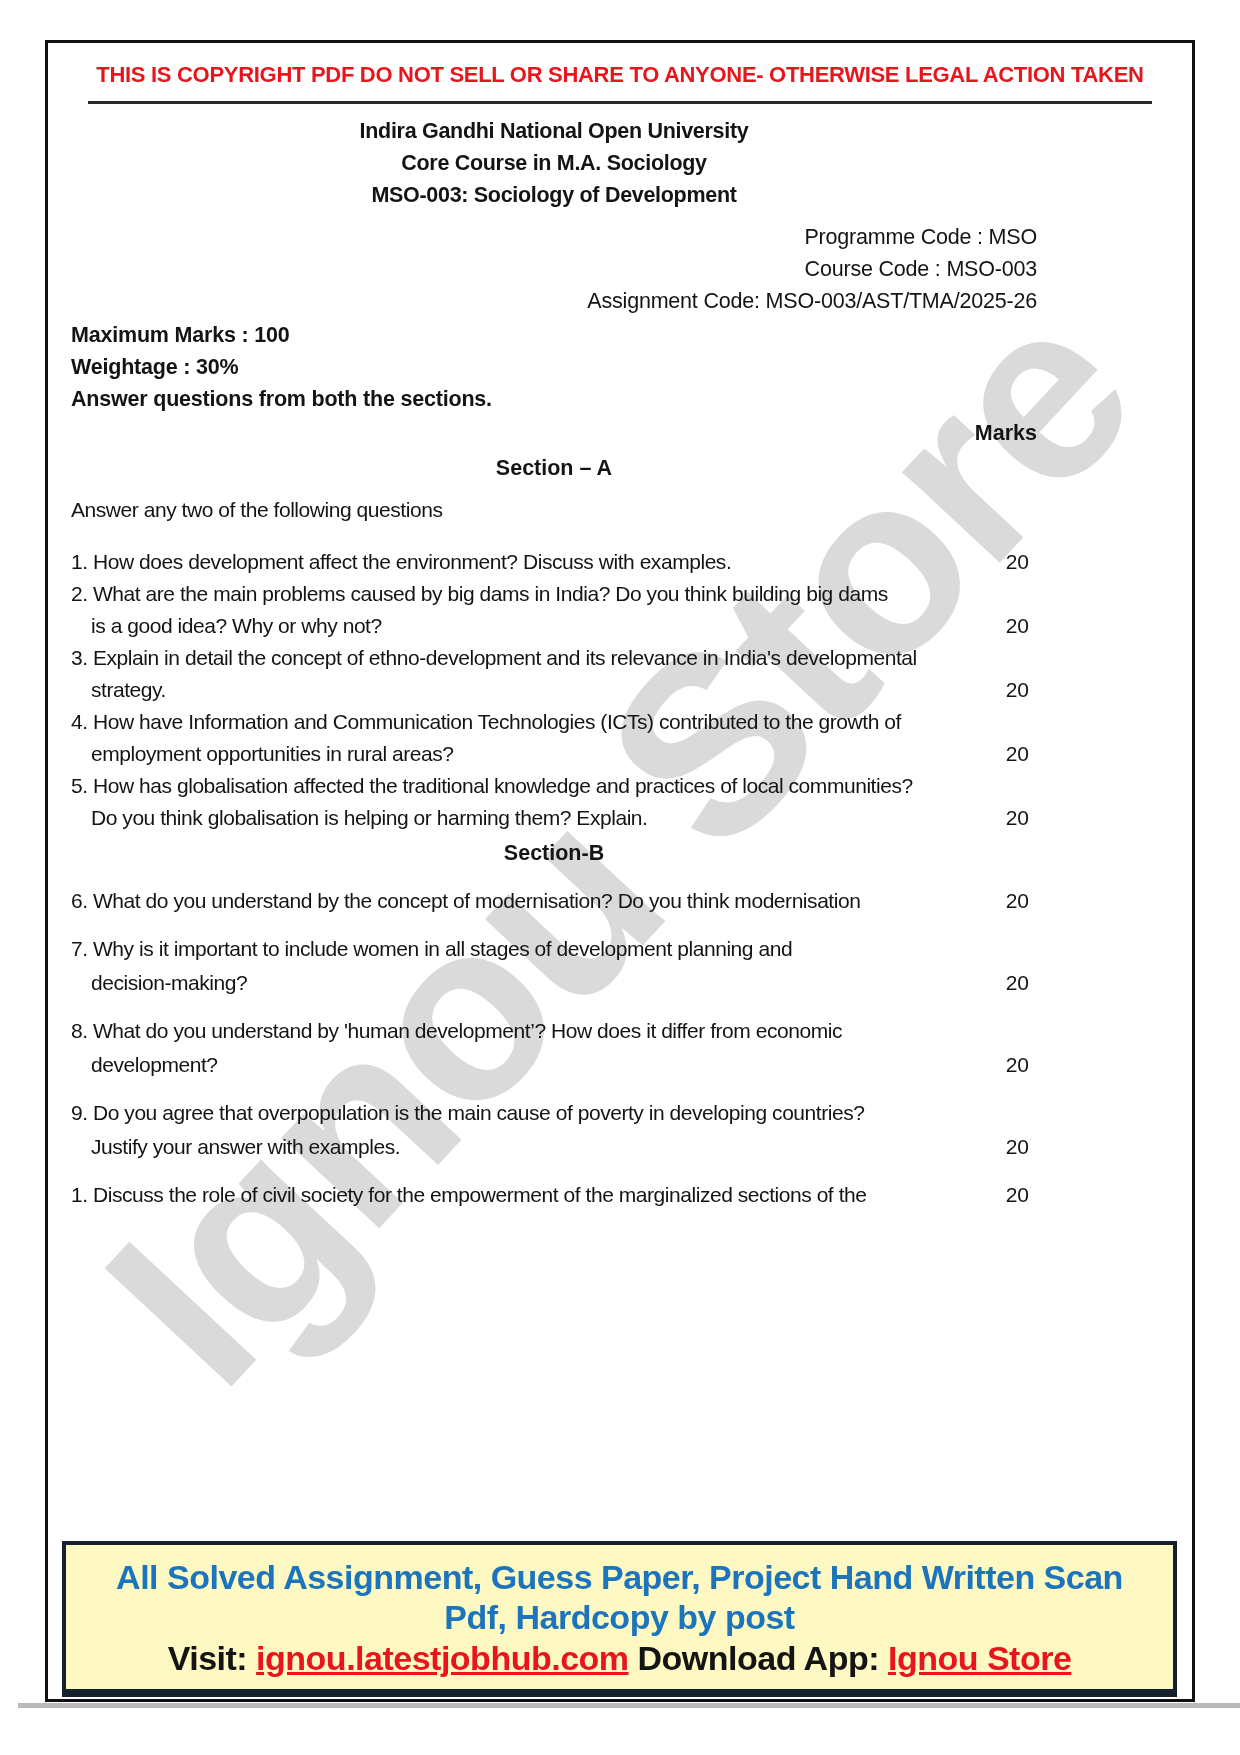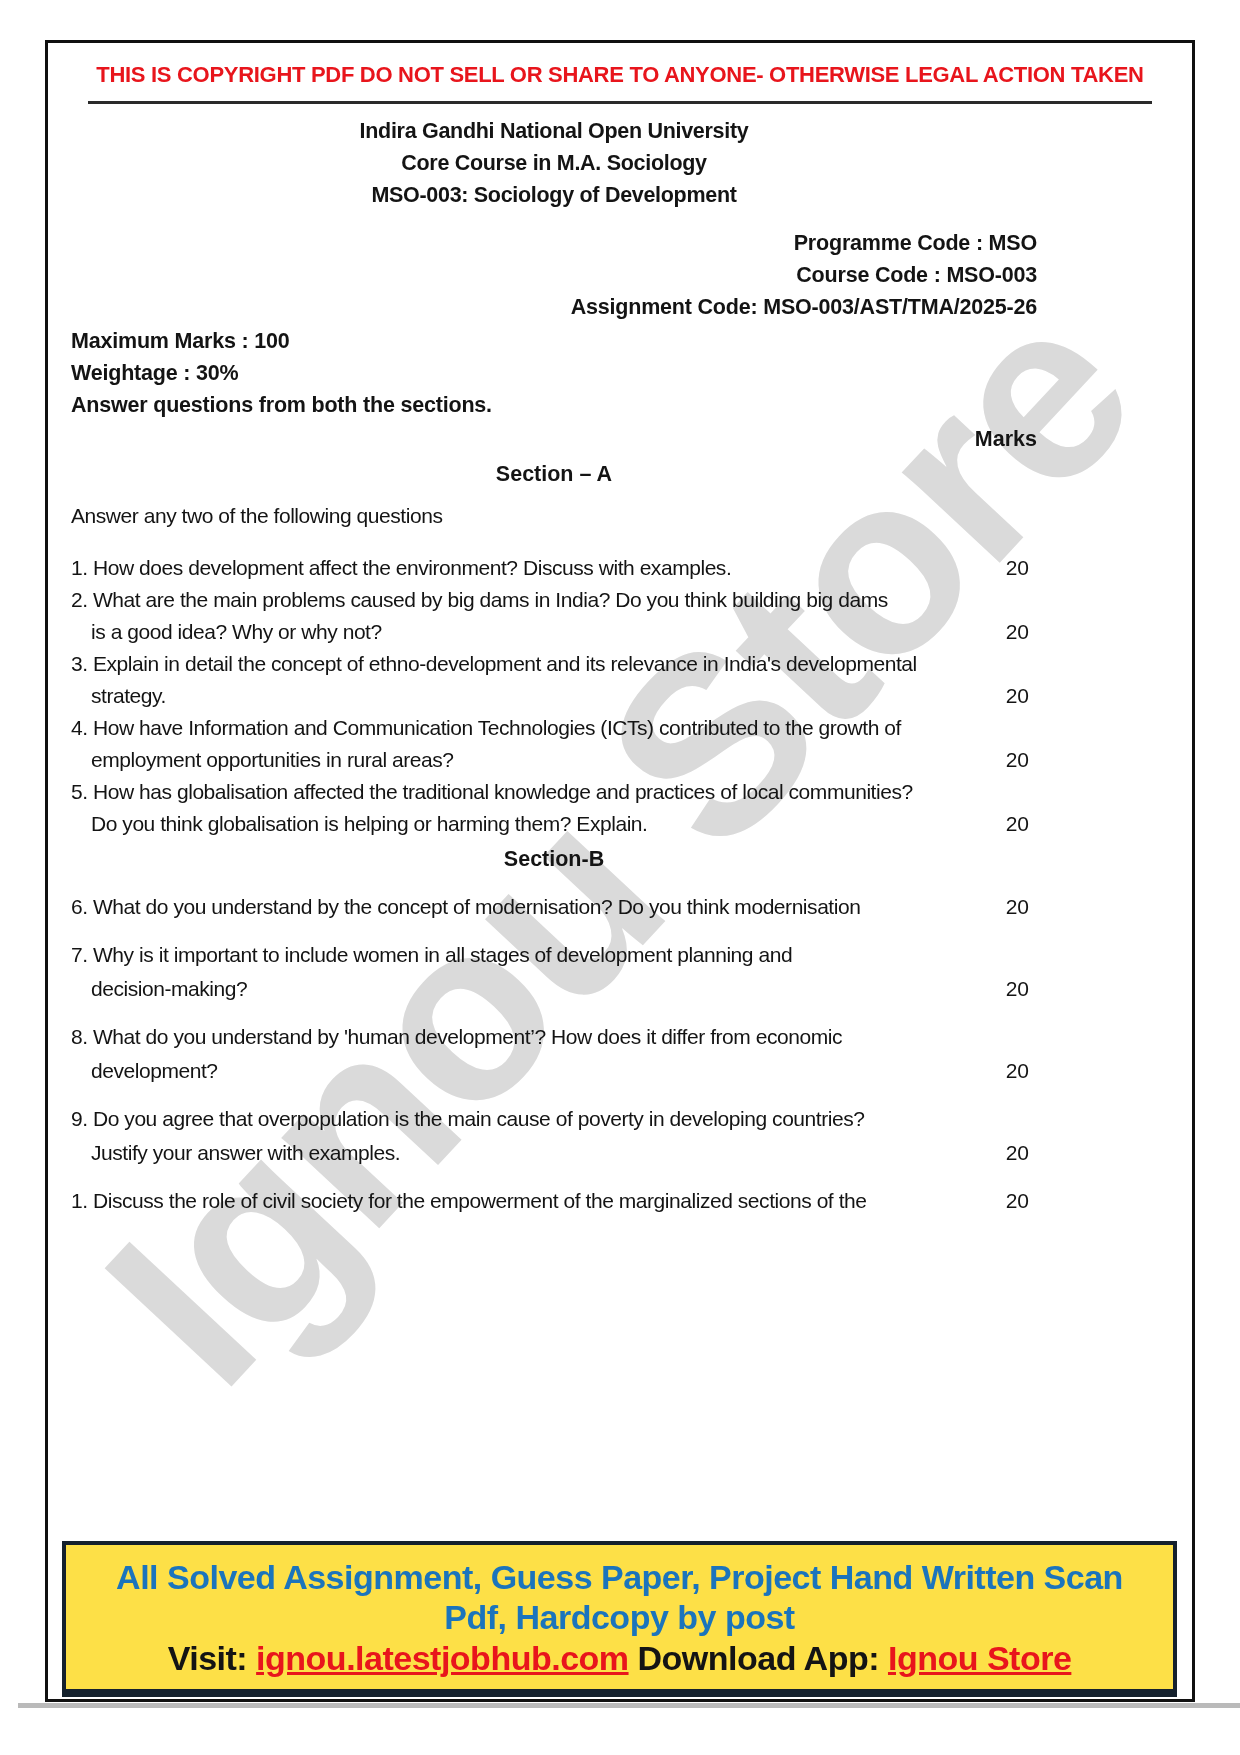--- a/index.html
+++ b/index.html
@@ -24,21 +24,21 @@
   .copyright{
     margin:19px 0 0 0;text-align:center;font-weight:bold;font-size:22px;
     color:#e8151c;letter-spacing:-0.3px;
     margin-left:-23px;margin-right:-155px;padding:0 40px;
   }
   .rule{
     margin:13px 40px 0 40px;border:none;border-top:3px solid #2a2a2a;
     margin-left:17px;margin-right:-115px;
   }
   .title-block{margin-top:11px;text-align:center;font-weight:bold;font-size:21.5px;line-height:32px;letter-spacing:-0.3px;}
-  .codes-block{margin-top:16px;text-align:right;font-weight:bold;font-size:21.5px;line-height:32px;letter-spacing:-0.2px;}
+  .codes-block{margin-top:10px;text-align:right;font-weight:normal;font-size:21.5px;line-height:32px;letter-spacing:-0.2px;}
   .info-block{margin-top:2px;text-align:left;font-weight:bold;font-size:21.5px;line-height:32px;letter-spacing:-0.2px;}
   .marks-label{margin-top:2px;text-align:right;font-weight:bold;font-size:21.5px;line-height:32px;}
   .section-heading{text-align:center;font-weight:bold;font-size:21.5px;line-height:32px;margin-top:3px;}
   .section-intro{margin-top:10px;font-size:21px;line-height:32px;letter-spacing:-0.45px;}
   .qlist{margin-top:20px;}
   .qrow{position:relative;}
   .qline{white-space:nowrap;font-size:21px;letter-spacing:-0.45px;}
   .secA .qline{line-height:32px;}
   .secB .qline{line-height:34px;}
   .qline.cont{padding-left:20px;}
@@ -46,21 +46,21 @@
     position:absolute;right:8px;bottom:0;font-size:21px;
   }
   .secA .qmarks{line-height:32px;}
   .secB .qmarks{line-height:34px;}
   .secB .qrow{margin-top:14px;}
   .secB .qrow:first-child{margin-top:15px;}
   .secA{margin-top:20px;}
   .secB{margin-top:0;}
   .footer-box{
     position:absolute;left:14px;right:15px;bottom:2px;z-index:2;
-    border:4px solid #15212d;border-bottom-width:8px;background:#fde047;
+    border:4px solid #15212d;border-bottom-width:8px;background:#fef9c3;
     text-align:center;padding:12px 6px 10px 6px;
   }
   .footer-promo{
     font-weight:bold;font-size:34px;line-height:40px;letter-spacing:-0.5px;
   }
   .footer-links{
     font-weight:bold;font-size:34px;line-height:42px;letter-spacing:-0.5px;color:#141414;
   }
   .footer-links .lnk{text-decoration:underline;cursor:pointer;}
   .bottom-shadow{

